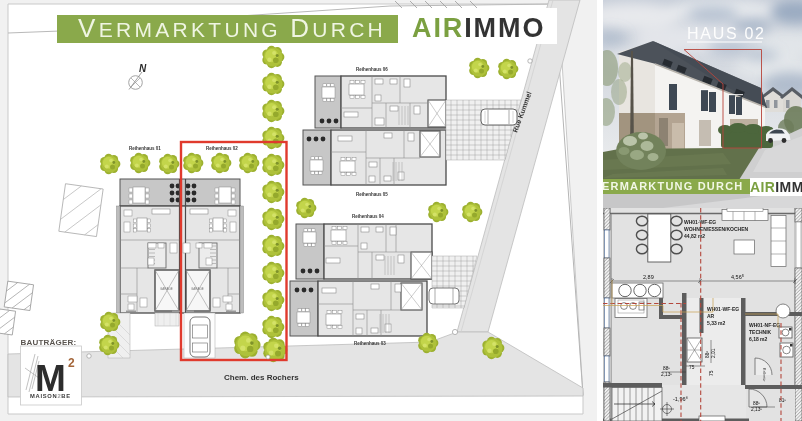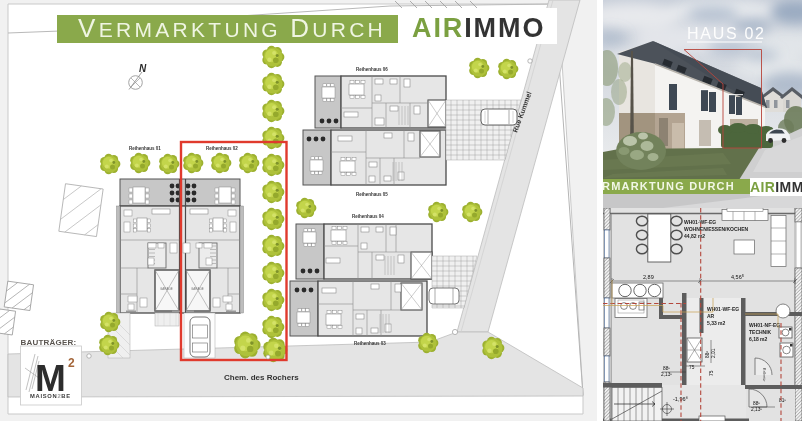--- a/index.html
+++ b/index.html
@@ -1232,21 +1232,21 @@
     <line x1="120" y1="148" x2="158.5" y2="148"></line>
   </g>
 
   <rect x="0" y="191" width="199" height="17" fill="#c7c7c8"></rect>
 
   <polygon points="60,208 199,191 199,208" fill="#d8d8d9"></polygon>
 </svg>
 
 <div style="position:absolute;left:603px;top:179px;width:147px;height:15px;background:#8aa94b;"></div>
 
-<div style="position:absolute;left:602px;top:179px;width:148px;height:15px;color:#f2f7e6;font-weight:bold;font-size:11px;letter-spacing:1.2px;line-height:15.5px;font-family:'Liberation Sans',sans-serif;overflow:hidden;white-space:nowrap;">RMARKTUNG DURCH</div>
+<div style="position:absolute;left:602px;top:179px;width:148px;height:15px;color:#f2f7e6;font-weight:bold;font-size:11px;letter-spacing:1.2px;line-height:15.5px;font-family:'Liberation Sans',sans-serif;overflow:hidden;white-space:nowrap;">ERMARKTUNG DURCH</div>
 
 <div style="position:absolute;left:750px;top:177.5px;width:52px;height:18.5px;background:#fff;color:#333;font-weight:bold;font-size:14px;letter-spacing:0.4px;line-height:19px;font-family:'Liberation Sans',sans-serif;overflow:hidden;white-space:nowrap;"><span style="color:#7ba041"> AIR</span>IMM</div>
 
 <svg id="floorplan" width="199" height="213" viewBox="0 0 199 213" style="position:absolute;left:603px;top:208px;">
   <defs>
     <pattern id="wallhatch" width="2.4" height="2.4" patternUnits="userSpaceOnUse" patternTransform="rotate(45)">
       <rect width="2.4" height="2.4" fill="#f0f0f0"></rect>
       <line x1="0" y1="0" x2="0" y2="2.4" stroke="#6e6e6e" stroke-width="0.8"></line>
     </pattern>
   </defs>

